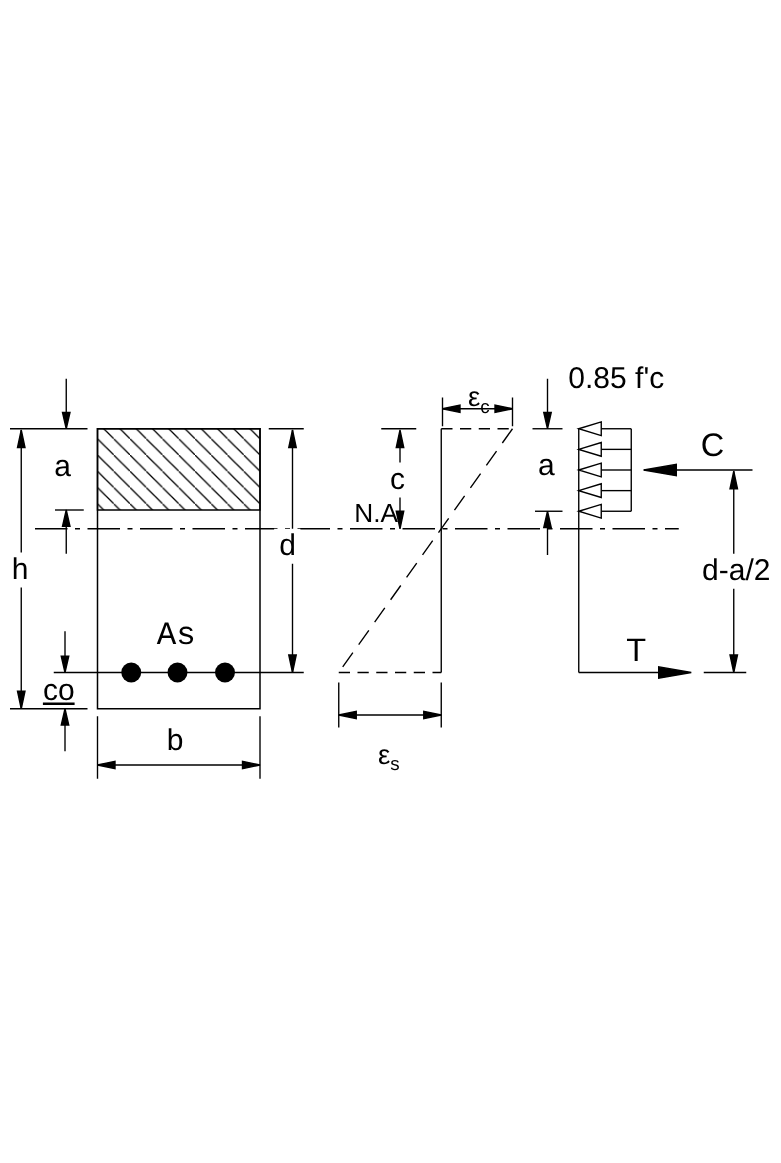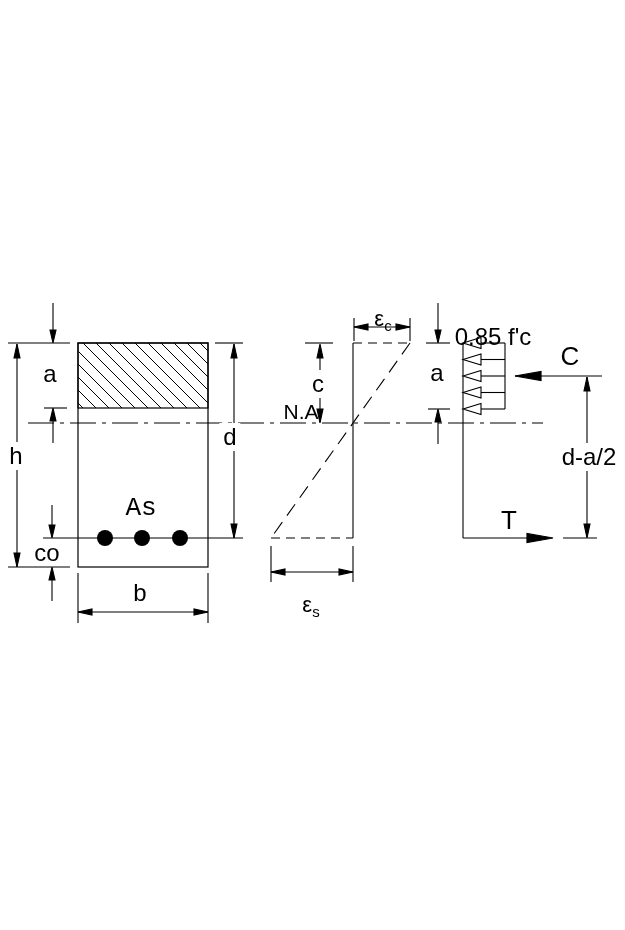--- a/index.html
+++ b/index.html
@@ -160,34 +160,34 @@
     </g>
 
     <g stroke="#000" stroke-width="1.2" fill="#000">
       <line x1="463" y1="538" x2="530" y2="538" fill="none"></line>
       <polygon points="553,538 527,533.5 527,542.5"></polygon>
     </g>
   </svg>
 
   <div class="lbl" style="left:50px;top:374px;">a</div>
   <div class="lbl bg" style="left:16px;top:456px;">h</div>
-  <div class="lbl" style="left:47px;top:553px;">co</div>
+  <div class="lbl" style="left:47px;top:553px;text-decoration:underline;">co</div>
   <div class="lbl lg" style="left:141px;top:508px;font-family:Liberation Mono, monospace;">As</div>
   <div class="lbl" style="left:140px;top:593px;">b</div>
   <div class="lbl bg" style="left:230px;top:437px;">d</div>
 
   <div class="lbl sm" style="left:277px;top:411px;margin-left:24px;">N.A</div>
   <div class="lbl bg" style="left:318px;top:384px;">c</div>
 
   <div class="lbl eps" style="left:383px;top:320px;">
     <span>ε</span><span class="sub">c</span>
   </div>
   <div class="lbl eps" style="left:311px;top:558px;margin-top:48px;">
     <span>ε</span><span class="sub">s</span>
   </div>
 
-  <div class="lbl" style="left:493px;top:337px;text-align:center;">0.85 f'c</div>
+  <div class="lbl" style="left:493px;top:303px;text-align:center;">0.85 f'c</div>
   <div class="lbl" style="left:437px;top:373px;">a</div>
   <div class="lbl lg" style="left:570px;top:356px;">C</div>
   <div class="lbl bg" style="left:589px;top:457px;">d-a/2</div>
   <div class="lbl lg" style="left:509px;top:520px;">T</div>
 
 </div>
 
 </body></html>

